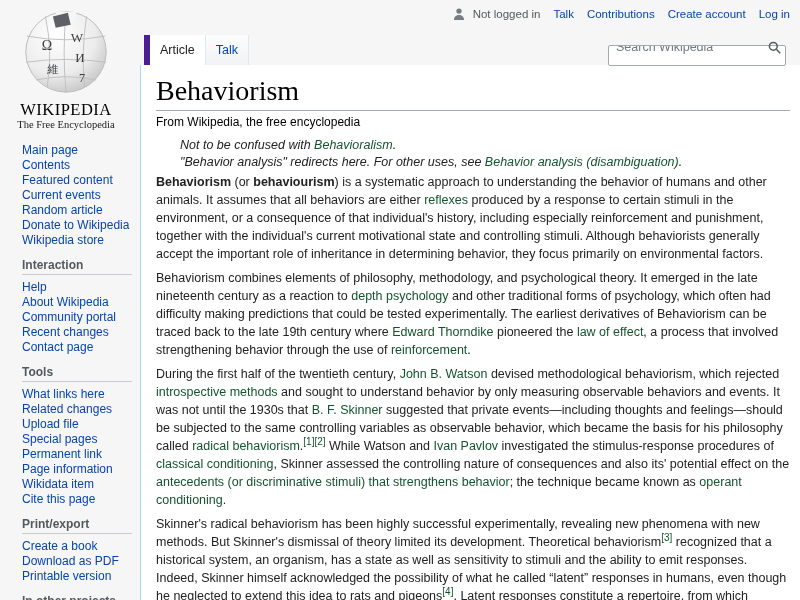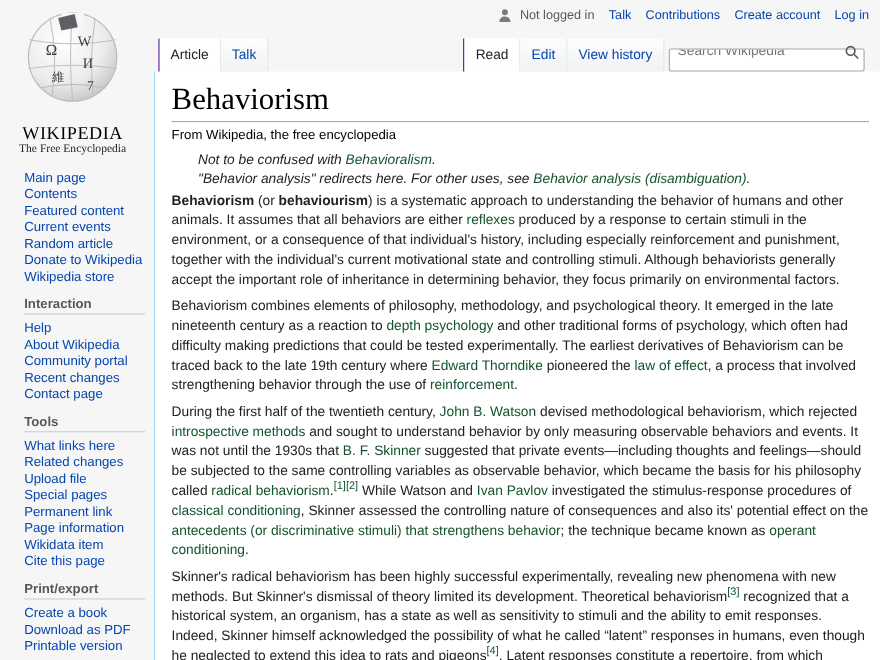--- a/index.html
+++ b/index.html
@@ -17,21 +17,21 @@
     font-size:11.5px; display:flex; align-items:center;
   }
   #personal-bar .status { color:#54595d; display:flex; align-items:center; gap:8px; }
   #personal-bar a { color:#0645ad; text-decoration:none; margin-left:13px; }
 
   
   #sidebar { position:absolute; left:0; top:0; width:140px; height:600px; }
   #logo { padding:8px 0 0 12px; width:120px; text-align:center; cursor:pointer; }
   #logo .wordmark {
     font-family:"Liberation Serif", serif; font-size:16.5px; letter-spacing:.5px;
-    color:#000; margin-top:13px; line-height:18px;
+    color:#000; margin-top:3px; line-height:18px;
   }
   #logo .tagline { font-family:"Liberation Serif", serif; font-size:10.5px; color:#222; line-height:12px; }
   #sidebar-nav { margin-top:12px; padding:0 8px 0 22px; font-size:12px; }
   .nav-section { margin-bottom:10px; }
   .nav-section h3 {
     font-size:12px; font-weight:bold; color:#54595d;
     border-bottom:1px solid #c8ccd1; padding-bottom:2px; margin:0 0 5px 0; line-height:14px;
   }
   .nav-section a { display:block; color:#0645ad; text-decoration:none; line-height:15px; }
 
@@ -39,21 +39,21 @@
   #content { position:absolute; left:140px; top:0; width:660px; height:600px; }
   #header-strip { height:65px; position:relative; }
   .tab-group { position:absolute; bottom:0; display:flex; }
   #tabs-left { left:4px; }
   #tabs-right { right:196px; }
   .tab {
     height:30px; line-height:30px; padding:0 10px; font-size:12.5px;
     color:#0645ad; background:linear-gradient(#fdfdfd,#f0f2f4);
     border-right:1px solid #dfe9f1; white-space:nowrap; cursor:pointer;
   }
-  .tab:first-child { border-left:1px solid #4c1d95; }
+  .tab:first-child { border-left:6px solid #4c1d95; }
   .tab.active { background:#fff; color:#222; cursor:default; }
 
   #search-box { position:absolute; right:14px; bottom:7px; width:178px; height:21px; }
   #search-input {
     width:100%; height:21px; border:1px solid #a2a9b1; border-radius:2px;
     padding:0 24px 16px 7px; font-size:12.5px; font-family:"Liberation Sans",sans-serif;
     color:#222; background:#fff; outline:none;
   }
   #search-input::placeholder { color:#72777d; }
   #search-button { position:absolute; right:5px; top:4px; background:none; border:none; padding:0; cursor:pointer; line-height:0; }
@@ -161,25 +161,20 @@
       </div>
     </div>
 </div>
 
 <div id="content">
   <div id="header-strip">
     <div class="tab-group" id="tabs-left">
         <div class="tab active">Article</div>
         <div class="tab">Talk</div>
       </div>
-    <div class="tab-group" id="tabs-right">
-        <div class="tab active">Read</div>
-        <div class="tab">Edit</div>
-        <div class="tab">View history</div>
-      </div>
     <div id="search-box">
       <input id="search-input" type="text" placeholder="Search Wikipedia" style="">
       <button id="search-button">
         <svg width="13" height="13" viewBox="0 0 13 13">
           <circle cx="5.3" cy="5.3" r="3.9" fill="none" stroke="#54595d" stroke-width="1.5"></circle>
           <line x1="8.3" y1="8.3" x2="12.2" y2="12.2" stroke="#54595d" stroke-width="1.5"></line>
         </svg>
       </button>
     </div>
   </div>

